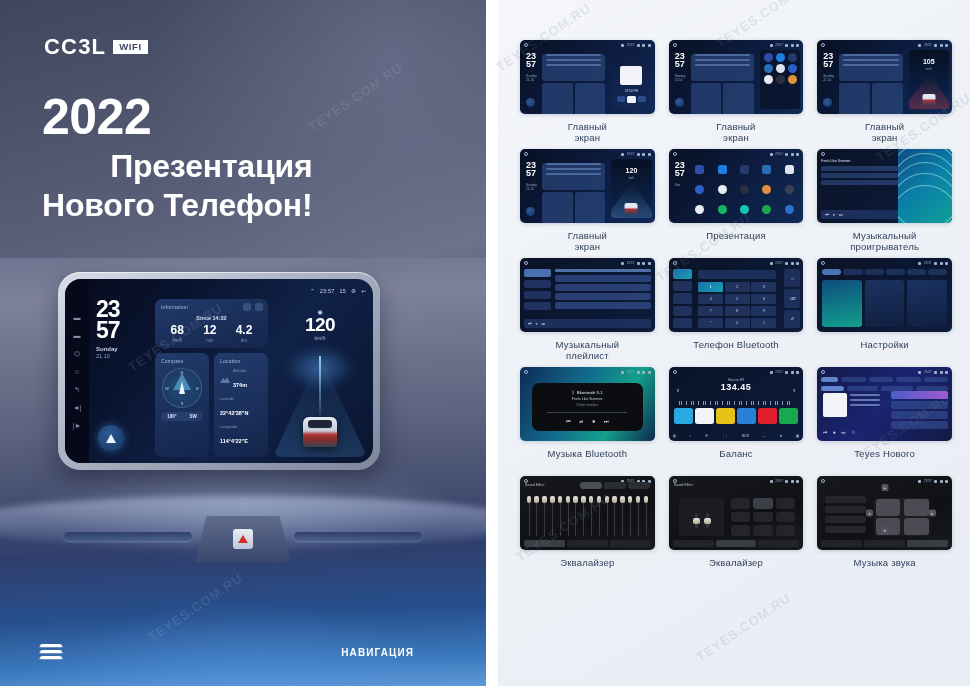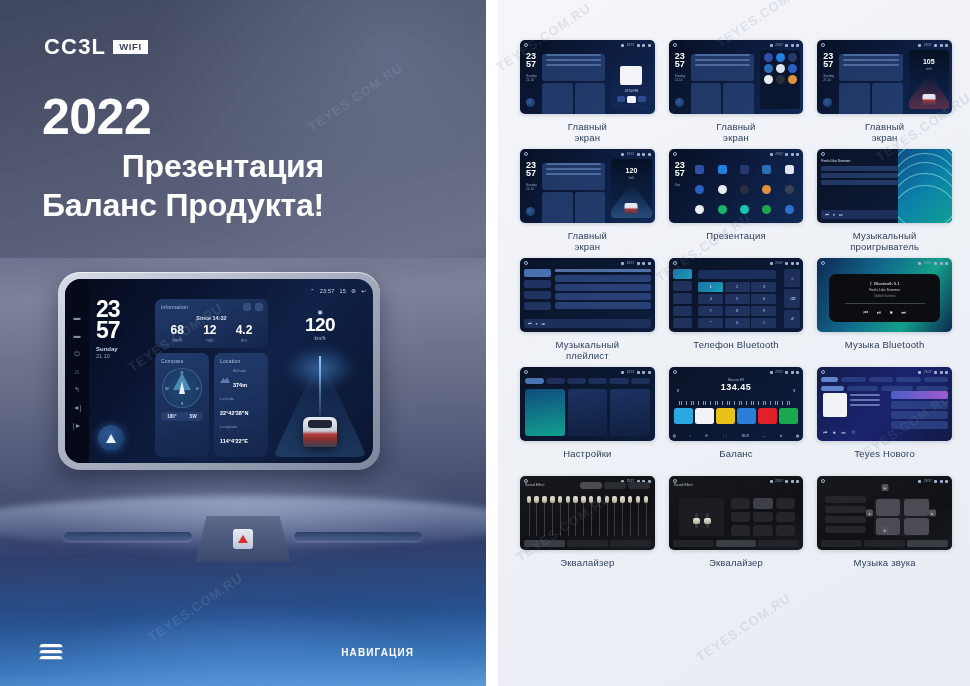--- a/index.html
+++ b/index.html
@@ -369,21 +369,21 @@
     <div class="hero-inner">
 
       <div class="logo-row">
         <span class="logo-text">CC3L</span>
         <span class="wifi-badge">WIFI</span>
       </div>
 
       <div class="headline">
         <div class="h-year">2022</div>
         <div class="h-l1">Презентация</div>
-        <div class="h-l2">Баланс Продукта!</div>
+        <div class="h-l2">Нового Телефон!</div>
       </div>
 
       <div class="dash-scene">
         <div class="dash-bg"></div>
         <div class="dash-sweep"></div>
         <div class="dash-sweep2"></div>
 
         <div class="hu">
           <div class="hu-screen">
 
@@ -795,20 +795,46 @@
             </div>
       <div class="dial-right">
         <i>☆</i>
         <i>⌫</i>
         <i>✆</i>
             </div>
           </div>
           <div class="cap">Телефон Bluetooth</div>
         </div>
         <div class="cell">
+          <div class="thumb t-dark">
+            <span class="thome"></span>
+  <span class="tsb">
+    <i></i>
+              <b>23:57</b>
+    <i></i>
+    <i></i>
+    <i></i>
+            </span>
+      <div class="set-pills">
+              <i></i>
+              <i></i>
+              <i></i>
+              <i></i>
+              <i></i>
+              <i></i>
+            </div>
+      <div class="set-tiles">
+        <i></i>
+        <i></i>
+        <i></i>
+            </div>
+          </div>
+          <div class="cap">Настройки</div>
+        </div>
+        <div class="cell">
           <div class="thumb t-btglow">
             <span class="thome"></span>
   <span class="tsb">
     <i></i>
               <b>23:57</b>
     <i></i>
     <i></i>
     <i></i>
             </span>
       <div class="btcard">
@@ -821,46 +847,20 @@
         <div class="seek"></div>
         <div class="btns">
           <span>⏮</span>
           <span>⏯</span>
           <span>⏹</span>
           <span>⏭</span>
               </div>
             </div>
           </div>
           <div class="cap">Музыка Bluetooth</div>
-        </div>
-        <div class="cell">
-          <div class="thumb t-dark">
-            <span class="thome"></span>
-  <span class="tsb">
-    <i></i>
-              <b>23:57</b>
-    <i></i>
-    <i></i>
-    <i></i>
-            </span>
-      <div class="set-pills">
-              <i></i>
-              <i></i>
-              <i></i>
-              <i></i>
-              <i></i>
-              <i></i>
-            </div>
-      <div class="set-tiles">
-        <i></i>
-        <i></i>
-        <i></i>
-            </div>
-          </div>
-          <div class="cap">Настройки</div>
         </div>
         <div class="cell">
           <div class="thumb t-dark">
             <span class="thome"></span>
   <span class="tsb">
     <i></i>
               <b>23:57</b>
     <i></i>
     <i></i>
     <i></i>

